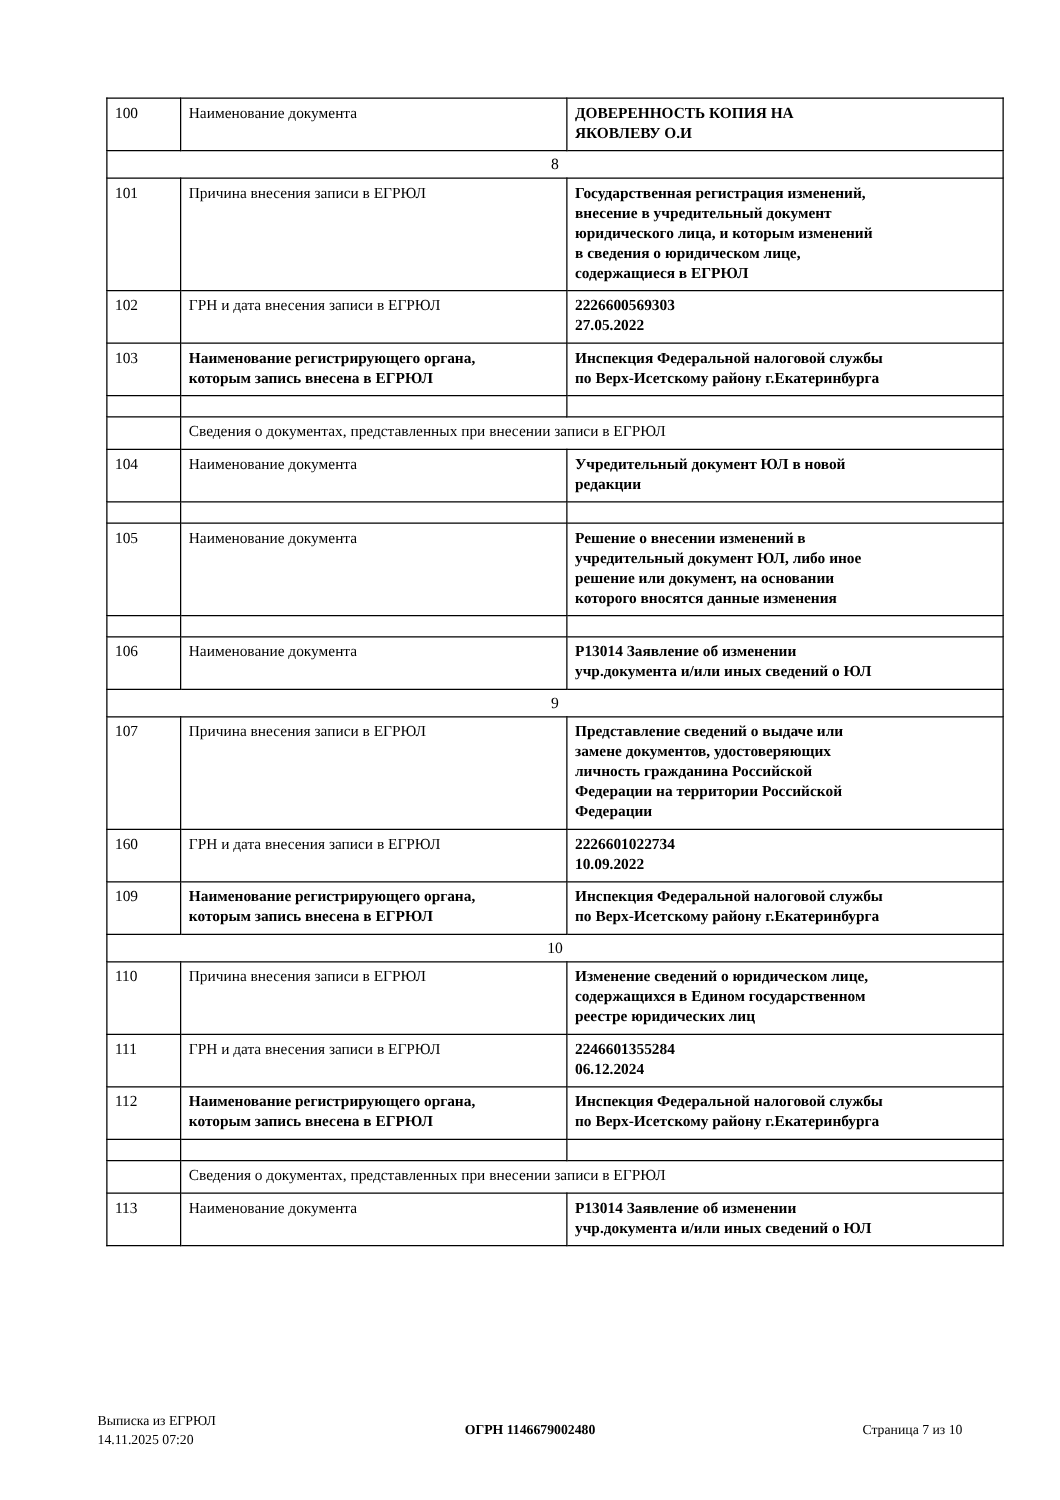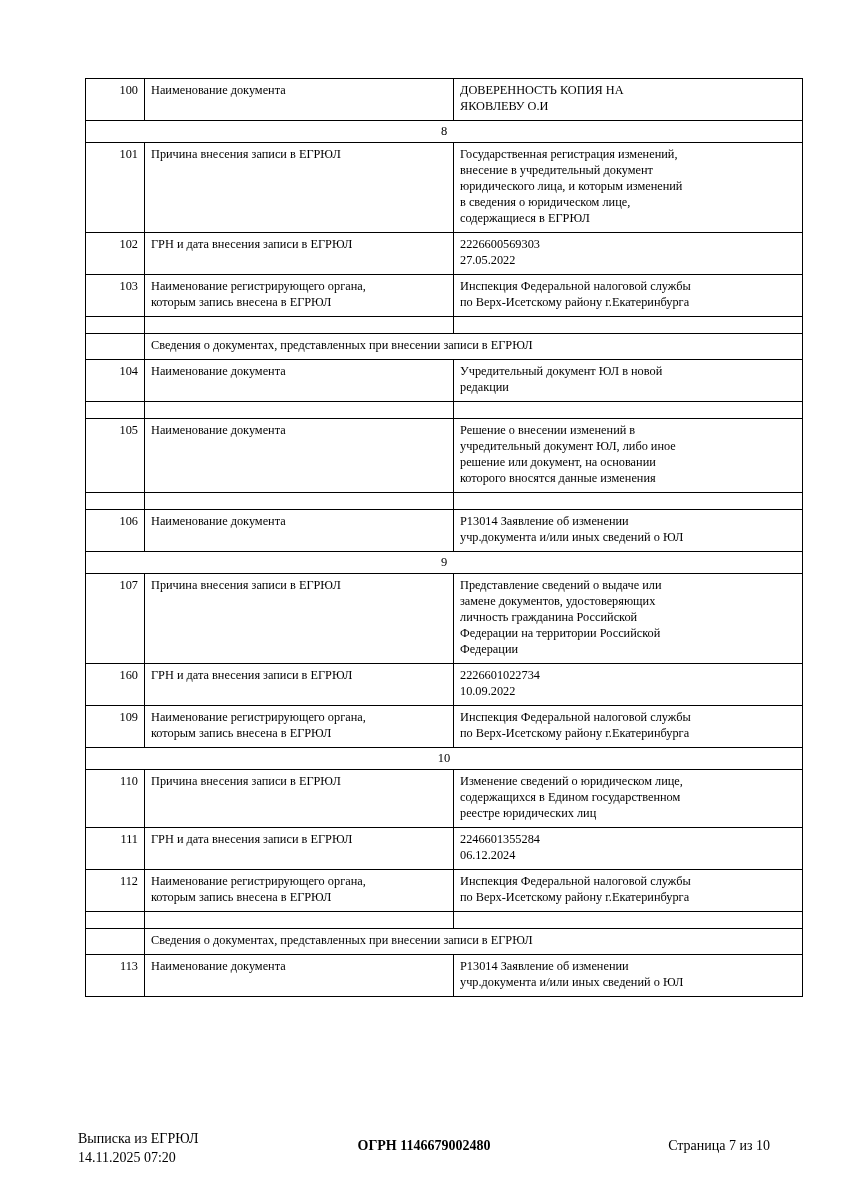--- a/index.html
+++ b/index.html
@@ -30,21 +30,21 @@
   }
   .doc-table td {
     border: 1px solid #000000;
     vertical-align: top;
     font-size: 12.3px;
     line-height: 1.30;
     padding: 4px 6px 5px 6px;
   }
   .c-num {
     width: 46px;
-    text-align: right;
+    text-align: left;
     white-space: nowrap;
   }
   .c-label {
     width: 296px;
   }
   .c-value {
     width: 336px;
   }
   .section-row td {
     text-align: center;
@@ -57,21 +57,21 @@
   .spacer-row td {
     height: 14px;
     padding: 0;
   }
   .footer {
     position: absolute;
     left: 78px;
     right: 78px;
     top: 1130px;
     height: 32px;
-    font-size: 14px;
+    font-size: 11px;
     line-height: 1.35;
   }
   .footer-left {
     position: absolute;
     left: 0;
     top: 0;
     text-align: left;
   }
   .footer-center {
     position: absolute;
@@ -80,21 +80,21 @@
     top: 7px;
     text-align: center;
     font-weight: bold;
   }
   .footer-right {
     position: absolute;
     right: 0;
     top: 7px;
     text-align: left;
   }
-  .val-line { display: block; }
+  .val-line { display: block; font-weight: bold; }
 </style>
 </head>
 <body>
 
 <div class="page">
 
   <table class="doc-table">
     <tbody>
         <tr>
           <td class="c-num">100</td>

